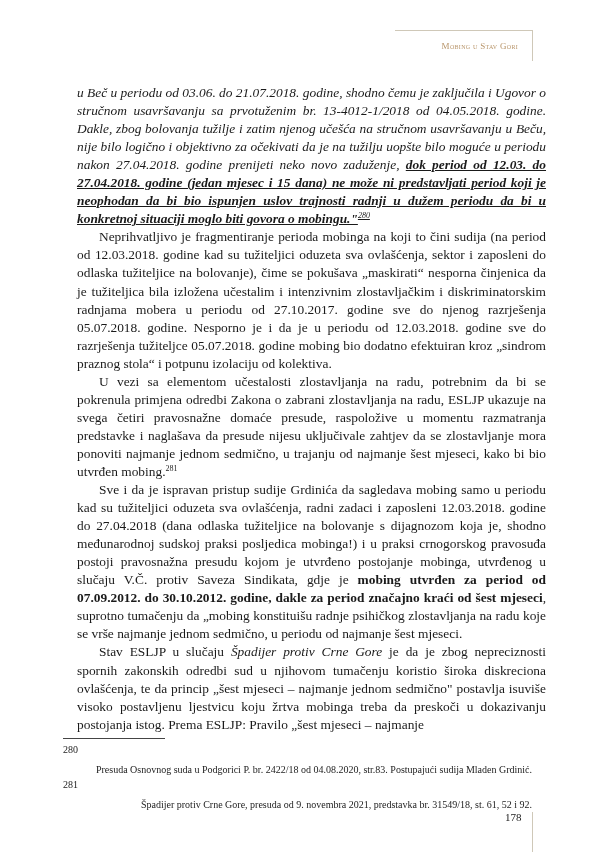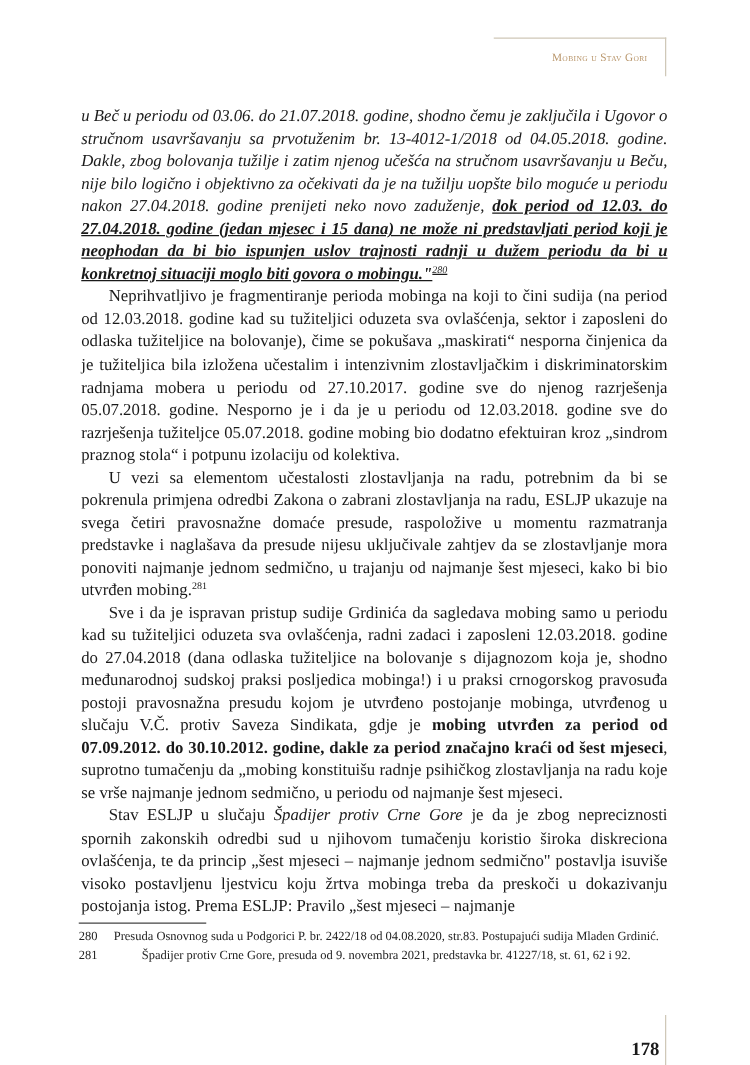--- a/index.html
+++ b/index.html
@@ -29,21 +29,21 @@
       right: 14px;
       top: 10px;
       font-size: 9px;
       letter-spacing: 0.3px;
       color: #b8956a;
       font-variant: small-caps;
       white-space: nowrap;
     }
     .body-text {
       position: absolute;
-      left: 65px;
+      left: 77px;
       top: 84px;
       width: 469px;
       font-size: 13.4px;
       line-height: 18.05px;
       text-align: justify;
       hyphens: none;
     }
     .body-text p {
       margin: 0;
     }
@@ -89,36 +89,36 @@
     .footnote {
       display: flex;
       margin: 0 0 2px 0;
     }
     .footnote-num {
       width: 23px;
       flex: 0 0 23px;
     }
     .footnote-text {
       flex: 1;
-      text-align: center;
+      text-align: right;
+      margin-top: 20px;
     }
     .page-number-box {
       position: absolute;
       left: 532px;
       top: 812px;
       height: 40px;
       border-left: 1px solid #cfc8b8;
     }
     .page-number {
       position: absolute;
       right: 540px;
-      top: 832px;
-      font-size: 15px;
+      top: 811px;
+      font-size: 11px;
       color: #1a1a1a;
-      font-weight: bold;
     }
   </style>
 </head>
 <body>
 
 <div class="running-header">
   <span class="running-header-text">Mobing u Stav Gori</span>
 </div>
 
 <div class="body-text">
@@ -135,18 +135,18 @@
 
 <div class="footnote-rule"></div>
 
 <div class="footnotes">
   <div class="footnote">
     <span class="footnote-num">280</span>
     <span class="footnote-text">Presuda Osnovnog suda u Podgorici P. br. 2422/18 od 04.08.2020, str.83. Postupajući sudija Mladen Grdinić.</span>
   </div>
   <div class="footnote">
     <span class="footnote-num">281</span>
-    <span class="footnote-text">Špadijer protiv Crne Gore, presuda od 9. novembra 2021, predstavka br. 41227/18, st. 61, 62 i 92.</span>
+    <span class="footnote-text">Špadijer protiv Crne Gore, presuda od 9. novembra 2021, predstavka br. 31549/18, st. 61, 52 i 92.</span>
   </div>
 </div>
 
 <div class="page-number-box"></div>
 <span class="page-number" style="right:auto; left:505px;">178</span>
 
 </body></html>

